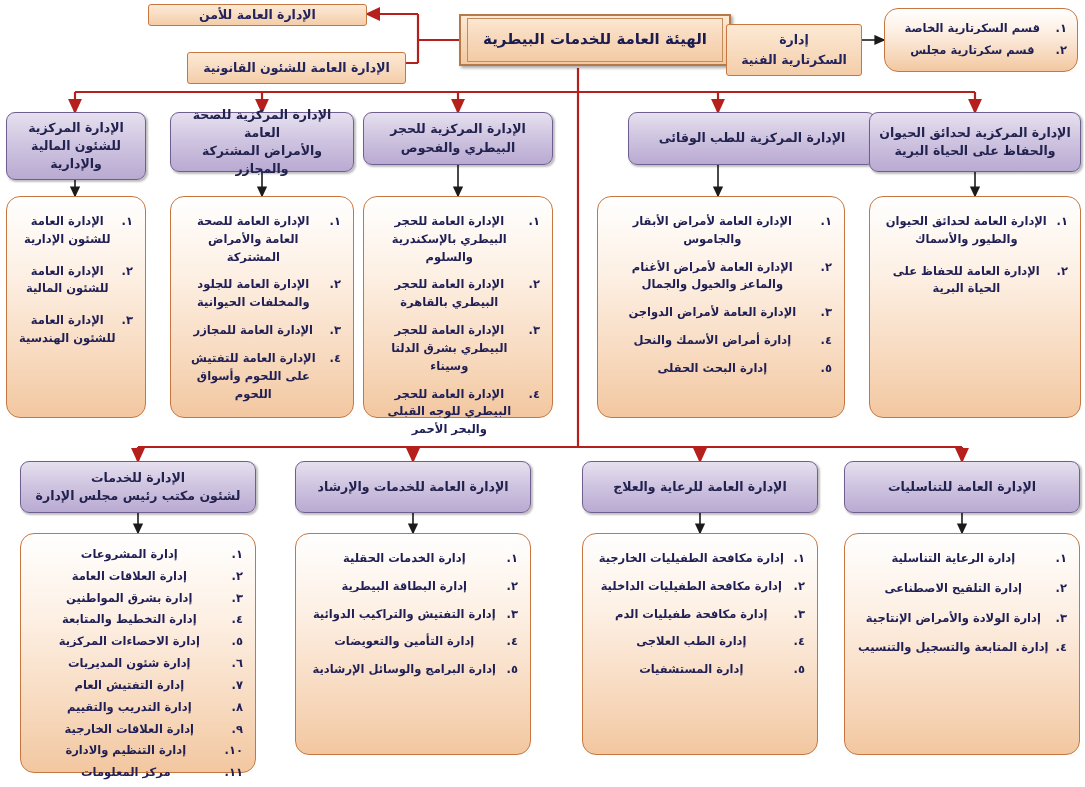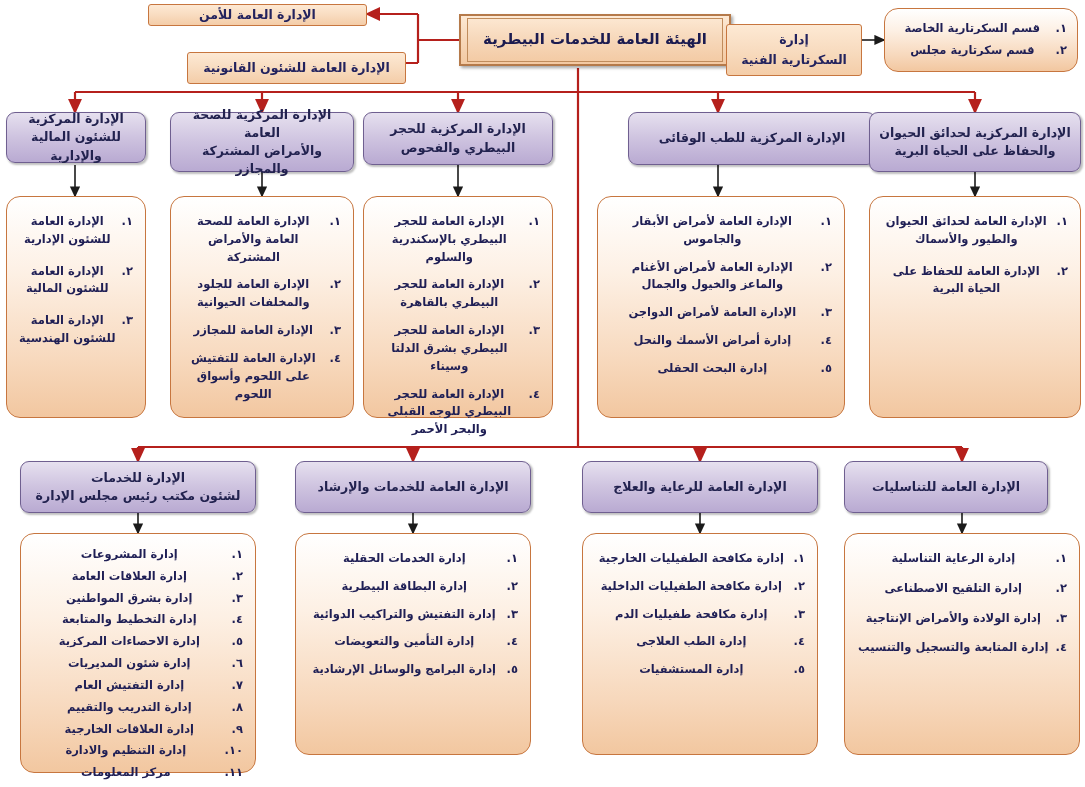--- a/index.html
+++ b/index.html
@@ -144,21 +144,21 @@
         <span class="num">١.</span>
         <span class="txt">قسم السكرتارية الخاصة</span>
       </li>
       <li style="margin-bottom:0">
         <span class="num">٢.</span>
         <span class="txt">قسم سكرتارية مجلس</span>
       </li>
     </ol>
   </div>
 
-  <div class="node purple" style="left:6px;top:112px;width:140px;height:51px;flex-direction:column;justify-content:center;">
+  <div class="node purple" style="left:6px;top:112px;width:140px;height:68px;flex-direction:column;justify-content:center;">
     <span>الإدارة المركزية</span>
     <span>للشئون المالية والإدارية</span>
   </div>
   <div class="node purple" style="left:170px;top:112px;width:184px;height:60px;flex-direction:column;">
     <span>الإدارة المركزية للصحة العامة</span>
     <span>والأمراض المشتركة والمجازر</span>
   </div>
   <div class="node purple" style="left:363px;top:112px;width:190px;height:53px;flex-direction:column;">
     <span>الإدارة المركزية للحجر</span>
     <span>البيطري والفحوص</span>
@@ -271,21 +271,21 @@
   <div class="node purple" style="left:20px;top:461px;width:236px;height:52px;flex-direction:column;">
     <span>الإدارة للخدمات</span>
     <span>لشئون مكتب رئيس مجلس الإدارة</span>
   </div>
   <div class="node purple" style="left:295px;top:461px;width:236px;height:52px;">
     <span>الإدارة العامة للخدمات والإرشاد</span>
   </div>
   <div class="node purple" style="left:582px;top:461px;width:236px;height:52px;">
     <span>الإدارة العامة للرعاية والعلاج</span>
   </div>
-  <div class="node purple" style="left:844px;top:461px;width:204px;height:52px;">
+  <div class="node purple" style="left:844px;top:461px;width:236px;height:52px;">
     <span>الإدارة العامة للتناسليات</span>
   </div>
 
   <div class="listbox tightlist" style="left:20px;top:533px;width:236px;height:240px;padding-top:12px;">
     <ol>
       <li>
           <span class="num">١.</span>
           <span class="txt">إدارة المشروعات</span>
         </li>
       <li>

